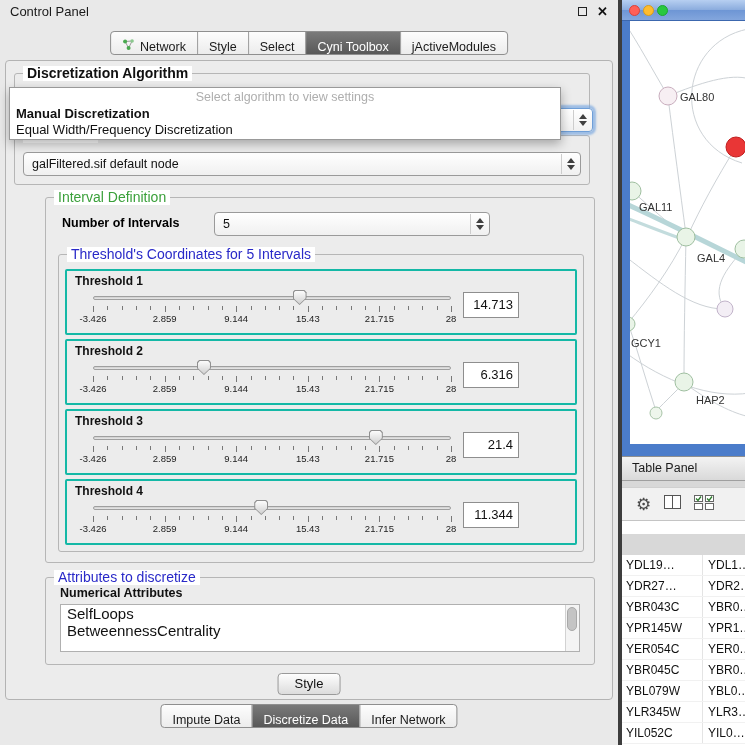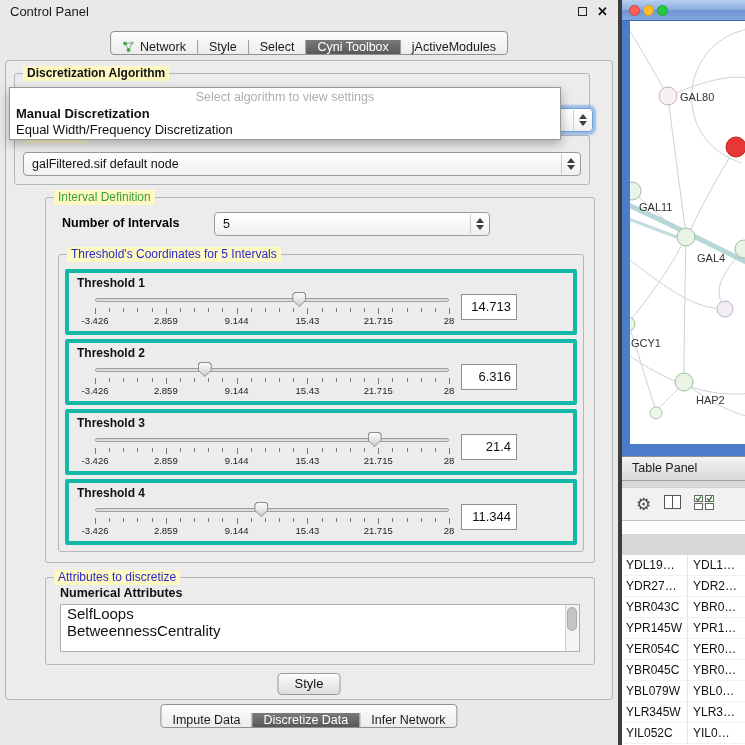--- a/index.html
+++ b/index.html
@@ -12,30 +12,30 @@
   .cp-titlebar { position:absolute; left:0; top:0; right:0; height:22px; display:flex; align-items:center; padding:0 10px; }
   .cp-title { font-size:13px; color:#1a1a1a; }
   .win-btns { margin-left:auto; display:flex; align-items:center; gap:10px; }
   .float-btn { width:9px; height:9px; border:1.5px solid #222; display:inline-block; background:transparent; }
   .close-btn { font-size:13px; font-weight:bold; color:#111; line-height:1; }
 
   .seg-bar { position:absolute; display:flex; border:1px solid #8f8f8f; border-radius:4px;
              background:linear-gradient(#fdfdfd,#ececec); height:24px; overflow:hidden; }
   #top-tabs { top:31px; left:50%; transform:translateX(-50%); }
   #bottom-tabs { top:704px; left:50%; transform:translateX(-50%); }
-  .seg-tab { display:flex; align-items:flex-start; gap:5px; padding:0 11px; font-size:12.5px; color:#1a1a1a;
-             border-right:1px solid #9a9a9a; white-space:nowrap;margin-top:8px; }
+  .seg-tab { display:flex; align-items:flex-end; gap:5px; padding:0 11px; font-size:12.5px; color:#1a1a1a;
+             border-right:1px solid #9a9a9a; white-space:nowrap; }
   .seg-tab:last-child { border-right:none; }
   .seg-tab.sel { background:linear-gradient(#7a7a7a,#585858); color:#fff; }
 
   .cp-body { position:absolute; left:5px; top:60px; width:608px; height:640px; background:#ececec;
              border:1px solid #b3b3b3; border-radius:4px; }
 
   .group { position:absolute; border:1px solid #b6b6b6; border-radius:3px; }
-  .legend { position:absolute; top:-8px; left:8px; background:#fef9c3; padding:0 4px; font-size:12px; line-height:15px; white-space:nowrap; }
+  .legend { position:absolute; top:-8px; left:8px; background:#ffffff; padding:0 4px; font-size:14px; line-height:15px; white-space:nowrap; }
   .legend.bold { font-weight:bold; color:#111; }
   .legend.green { color:#3aa03a; }
   .legend.navy { color:#2929c8; }
 
   #algo-group { left:8px; top:12px; width:576px; height:56px; }
   #tabledata-group { left:8px; top:74px; width:576px; height:50px; }
   #interval-group { left:39px; top:136px; width:550px; height:366px; }
   #attr-group { left:39px; top:516px; width:550px; height:88px; }
 
   .combo { position:relative; height:24px; background:linear-gradient(#ffffff,#f0f0f0);
@@ -57,21 +57,21 @@
   .popup-opt.bold { font-weight:bold; }
 
   #num-row { position:absolute; left:16px; top:14px; right:12px; height:24px; }
   #num-label { position:absolute; left:0; top:4px; font-weight:bold; font-size:12.5px; }
   #num-combo { position:absolute; left:152px; width:276px; top:0; }
 
   #thresholds-group { position:absolute; left:12px; top:56px; right:10px; bottom:10px;
                       border:1px solid #b6b6b6; border-radius:3px; }
   #thresholds { position:absolute; left:6px; right:6px; top:14px; bottom:6px; display:flex;
                 flex-direction:column; gap:4px; }
-  .th-panel { flex:1; border:4px solid #14b8a6; border-radius:2px; padding:3px 8px 1px; background:#ececec; }
+  .th-panel { flex:1; border:2px solid #14b8a6; border-radius:2px; padding:3px 8px 1px; background:#ececec; }
   .th-label { font-weight:bold; font-size:12px; margin-bottom:2px; color:#111; }
   .th-row { display:flex; align-items:flex-start; }
   .slider { flex:1; margin:0 10px 0 16px; position:relative; }
   .trackwrap { position:relative; height:15px; margin:0 2px; }
   .track { position:absolute; left:0; right:0; top:6px; height:4px;
            background:linear-gradient(#cfcfcf,#e8e8e8); border:1px solid #9f9f9f; border-radius:2px; }
   .thumb { position:absolute; top:0; width:14px; height:15px; background:#8f8f8f;
            clip-path:polygon(15% 0,85% 0,100% 15%,100% 55%,50% 100%,0 55%,0 15%); }
   .thumb-in { position:absolute; left:1px; right:1px; top:1px; bottom:1px;
               clip-path:polygon(15% 0,85% 0,100% 15%,100% 55%,50% 100%,0 55%,0 15%);
@@ -121,21 +121,21 @@
   .gear { font-size:17px; color:#4a4a4a; line-height:1; }
   .tp-spacer { position:absolute; top:521px; left:0; right:0; height:13px; background:#fff; }
   .thead2 { position:absolute; top:534px; left:0; right:0; height:21px; display:flex; }
   .hcell1 { width:67px; background:#b5d9ee; border:1px solid #8cb6d2; border-left:none; font-size:12px;
             text-align:center; line-height:19px; color:#1a1a1a; overflow:hidden; }
   .hcell2 { flex:1; background:#cfe5f4; border-top:1px solid #8cb6d2; border-bottom:1px solid #8cb6d2;
             font-size:12px; padding-left:5px; line-height:19px; color:#1a1a1a; overflow:hidden; }
   #table-rows { position:absolute; top:555px; left:0; right:0; bottom:0; background:#fff; overflow:hidden; }
   .trow { display:flex; height:21px; border-bottom:1px solid #f1f1f1; }
   .tcell { font-size:12px; line-height:21px; color:#111; white-space:nowrap; overflow:hidden; }
-  .c1 { width:66px; padding-left:4px; border-right:1px solid #e4e4e4; }
+  .c1 { width:81px; padding-left:4px; border-right:1px solid #e4e4e4; }
   .c2 { flex:1; padding-left:5px; }
 </style>
 </head>
 <body>
 
 <div class="root">
 
   <div class="control-panel">
     <div class="cp-titlebar">
       <span class="cp-title">Control Panel</span>

